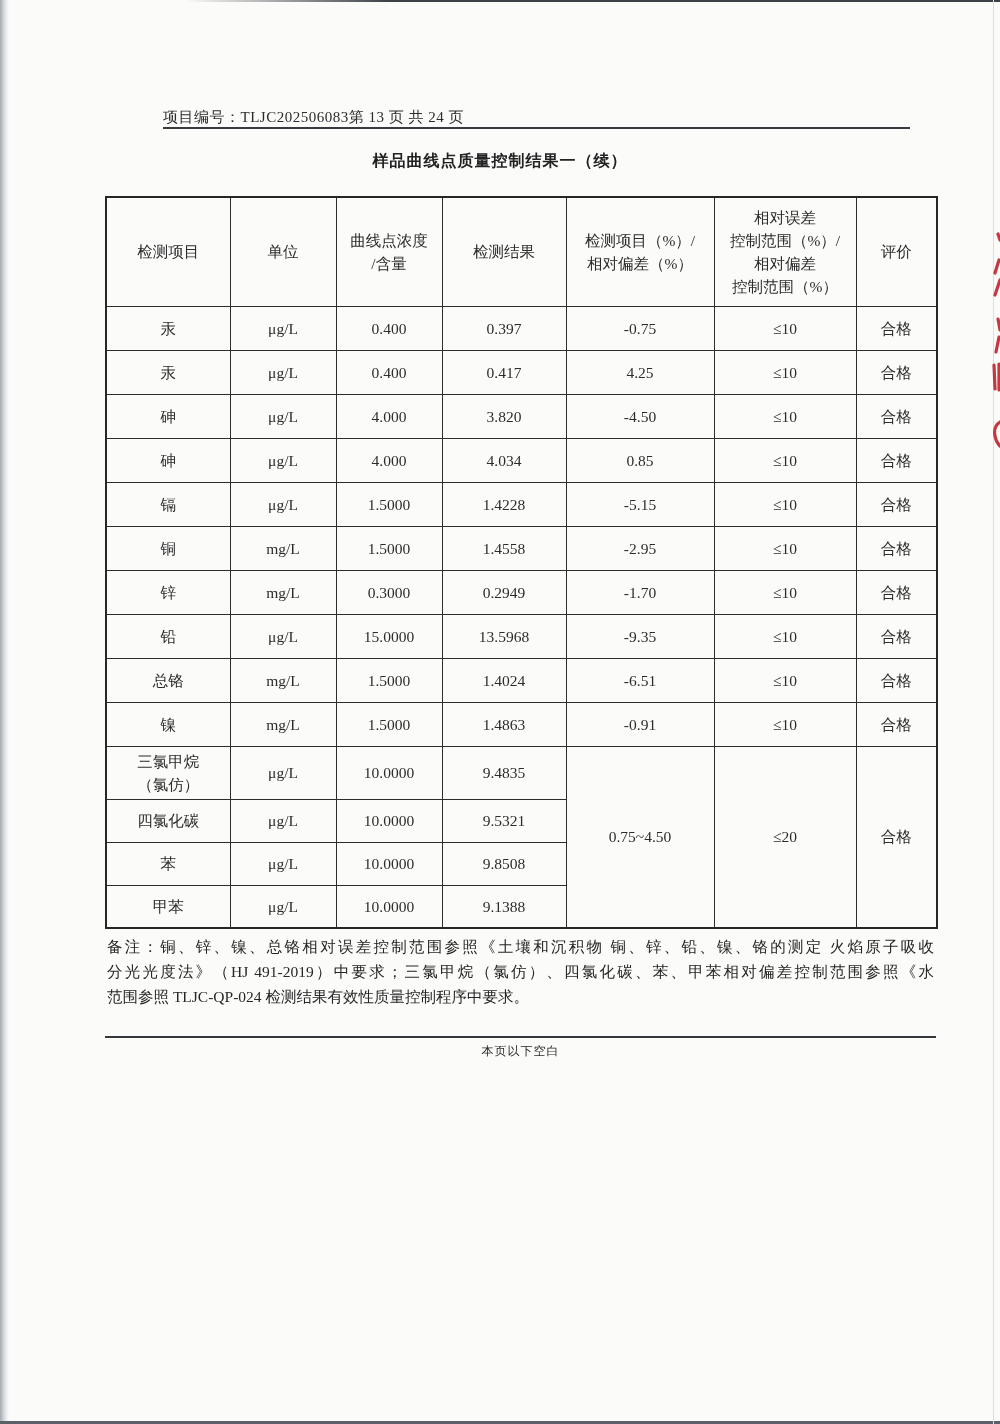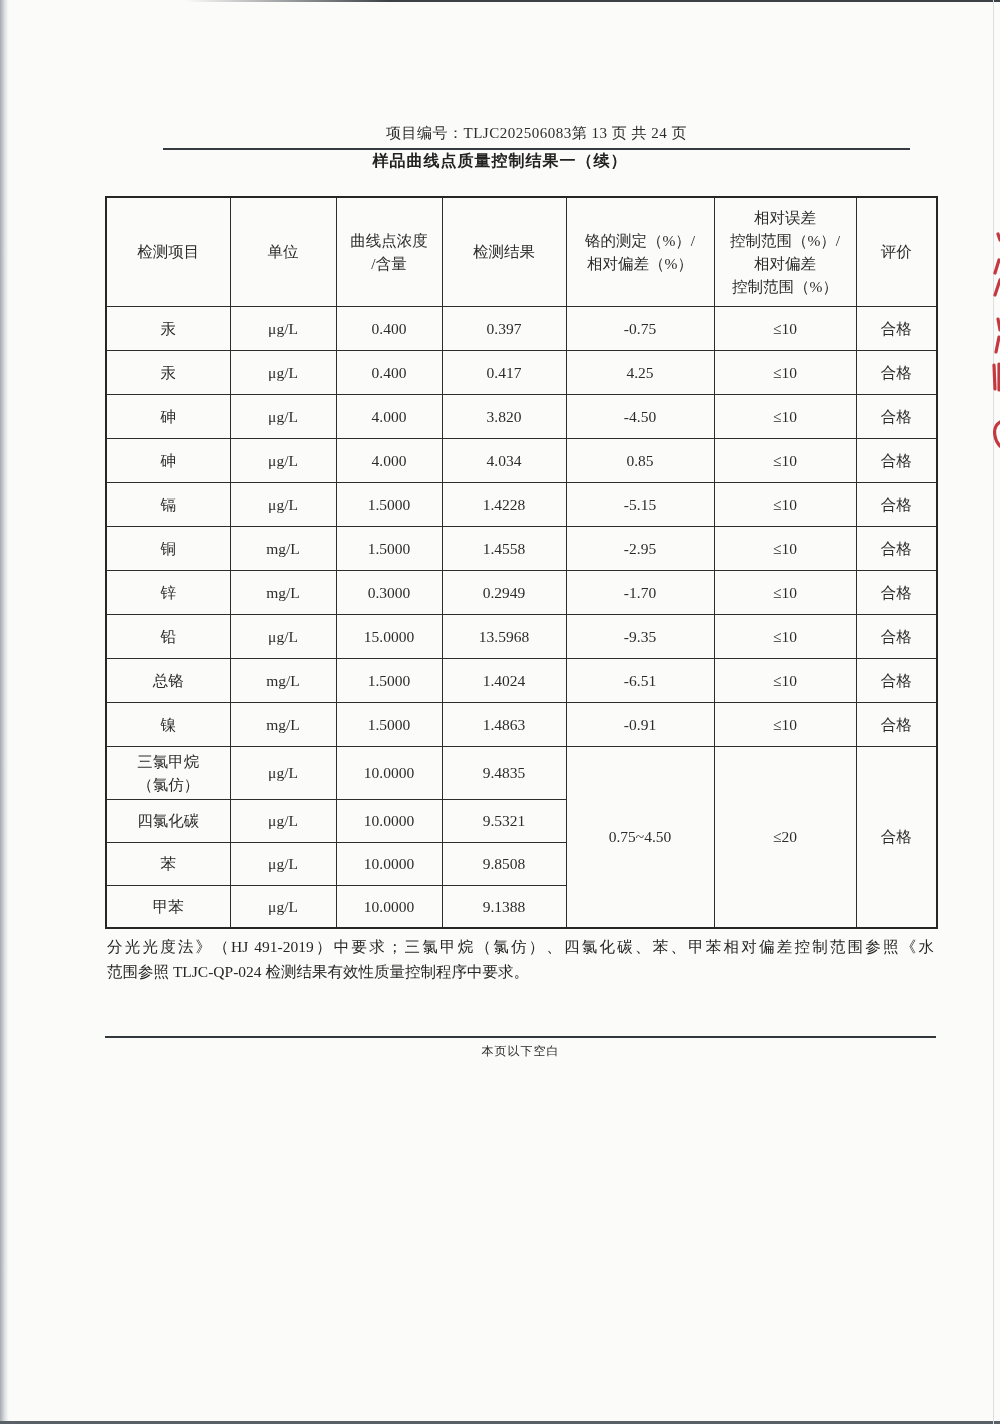--- a/index.html
+++ b/index.html
@@ -33,24 +33,24 @@
   }
   .edge-right{
     position:absolute;top:0;right:6px;width:1px;height:100%;
     background:#dcdee0;
   }
   .seal{position:absolute;top:225px;right:0;width:9px;height:230px;}
   .seal path{stroke:var(--seal-red);stroke-width:3.2;fill:none;stroke-linecap:round;}
 
   
   .doc-header{
-    position:absolute;top:124px;left:163px;width:747px;
-    display:flex;justify-content:center;align-items:baseline;
+    position:absolute;top:108px;left:163px;width:747px;
+    display:flex;justify-content:flex-start;align-items:baseline;
     font-size:15px;letter-spacing:.5px;
-    padding-bottom:5px;border-bottom:2px solid #363b40;
+    border-bottom:2px solid #363b40;
   }
   .title{
     position:absolute;top:151px;left:0;width:100%;
     margin:0;text-align:center;
     font-size:16px;font-weight:700;letter-spacing:1px;color:#222;
   }
 
   
   .qc-table{
     position:absolute;left:105px;top:196px;width:831px;
@@ -133,21 +133,21 @@
             <div>单位</div>
           </th>
           <th>
             <div>曲线点浓度</div>
             <div>/含量</div>
           </th>
           <th>
             <div>检测结果</div>
           </th>
           <th>
-            <div>铬的测定（%）/</div>
+            <div>检测项目（%）/</div>
             <div>相对偏差（%）</div>
           </th>
           <th>
             <div>相对误差</div>
             <div>控制范围（%）/</div>
             <div>相对偏差</div>
             <div>控制范围（%）</div>
           </th>
           <th>
             <div>评价</div>
@@ -298,19 +298,20 @@
             <div>甲苯</div>
           </td>
           <td>μg/L</td>
           <td>10.0000</td>
           <td>9.1388</td>
         </tr>
       </tbody>
   </table>
 
   <div class="notes" id="notes">
+      <div class="note-line">备注：铜、锌、镍、总铬相对误差控制范围参照《土壤和沉积物 铜、锌、铅、镍、铬的测定 火焰原子吸收</div>
       <div class="note-line">分光光度法》（HJ 491-2019）中要求；三氯甲烷（氯仿）、四氯化碳、苯、甲苯相对偏差控制范围参照《水</div>
       <div class="note-line last">范围参照 TLJC-QP-024 检测结果有效性质量控制程序中要求。</div>
     </div>
   <div class="end-rule"></div>
   <div class="blank-note">本页以下空白</div>
 
 </div>
 
 </body></html>

